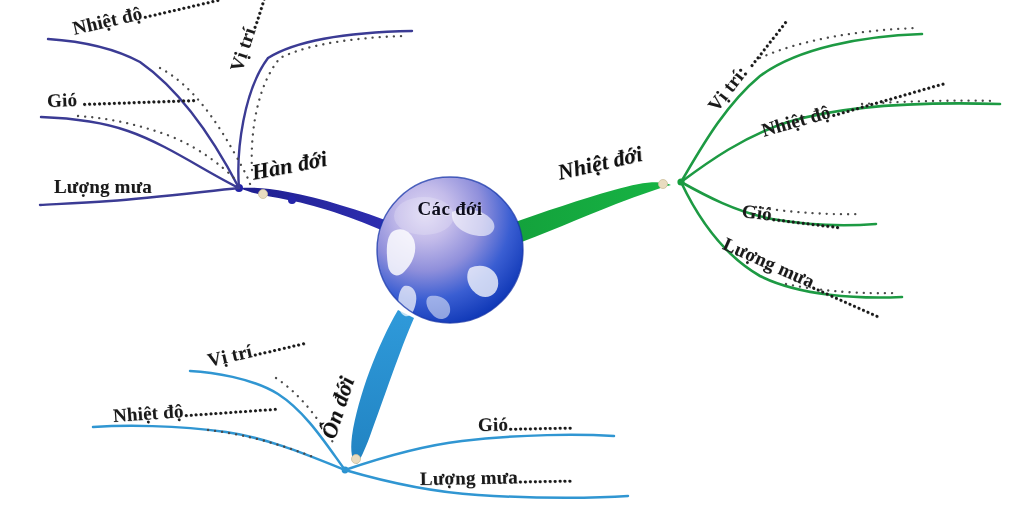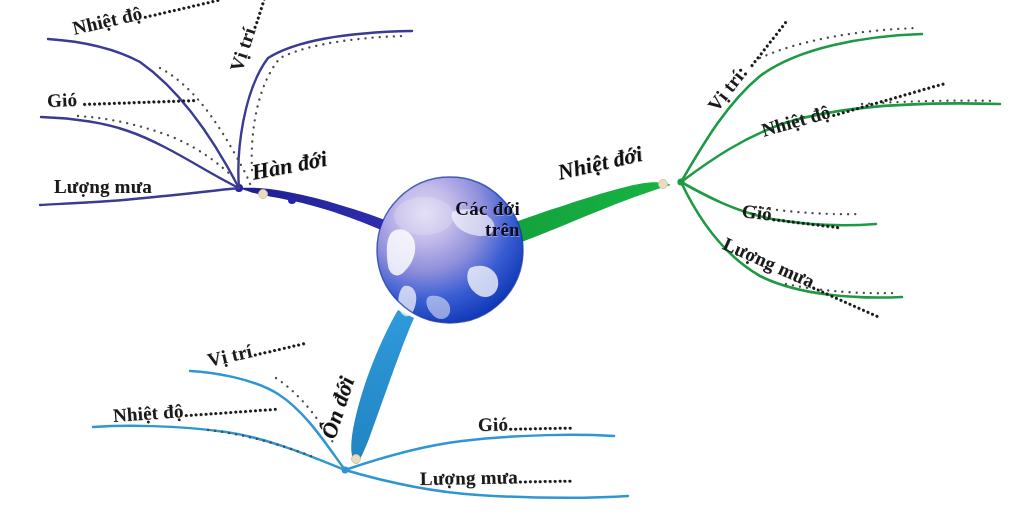--- a/index.html
+++ b/index.html
@@ -43,21 +43,21 @@
   .branch-title {
     font-size: 22px;
     font-weight: 700;
     font-style: italic;
     color: #111;
     text-shadow: 0.6px 0.6px 0 rgba(70,70,70,0.45);
   }
   .center-text {
     position: absolute;
     width: 140px;
-    text-align: right;
+    text-align: center;
     font-family: "Liberation Serif", "DejaVu Serif", serif;
     font-weight: 700;
     font-size: 19px;
     line-height: 1.12;
     color: #0d0d1c;
     text-shadow: 0.6px 0.6px 0 rgba(255,255,255,0.35);
     letter-spacing: 0.3px;
   }
   .center-text div { display:block; }
 </style>
@@ -175,21 +175,20 @@
                C 468 290 464 276 470 268 Z" fill="#ffffff" opacity="0.75"></path>
       <path d="M 430 296 C 442 294 452 302 450 312 C 448 320 438 322 432 314
                C 426 308 424 298 430 296 Z" fill="#ffffff" opacity="0.5"></path>
       <ellipse cx="424" cy="216" rx="30" ry="19" fill="#ffffff" opacity="0.2"></ellipse>
       <circle cx="450" cy="250" r="73" fill="none" stroke="#1433a8" stroke-width="1.4" opacity="0.75"></circle>
     </g>
   </svg>
 
   <div class="center-text" style="left:380px; top:198px;">
     <div>Các đới</div>
-    <div>trên</div>
   </div>
 
   <div class="lbl branch-title" style="left:252px; top:160px; transform: rotate(-11deg);">Hàn đới</div>
 
   <div class="lbl branch-title" style="left:558px; top:160px; transform: rotate(-13deg);">Nhiệt đới</div>
 
   <div class="lbl branch-title" style="left:328px; top:425px; transform: rotate(-72deg);">Ôn đới</div>
 
   <div class="lbl sub" style="left:236px; top:60px; transform: rotate(-72deg);">
     <span>Vị trí</span><span>........</span>

